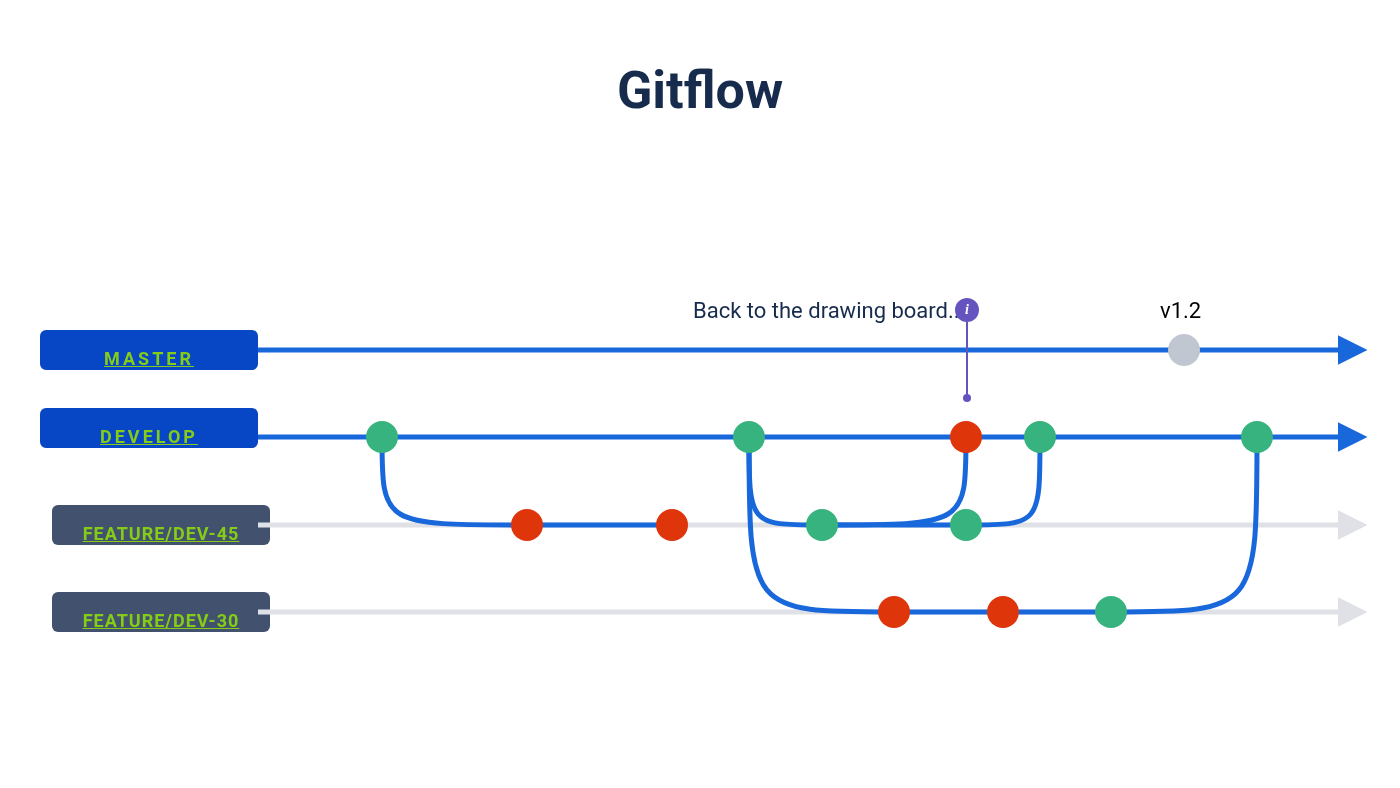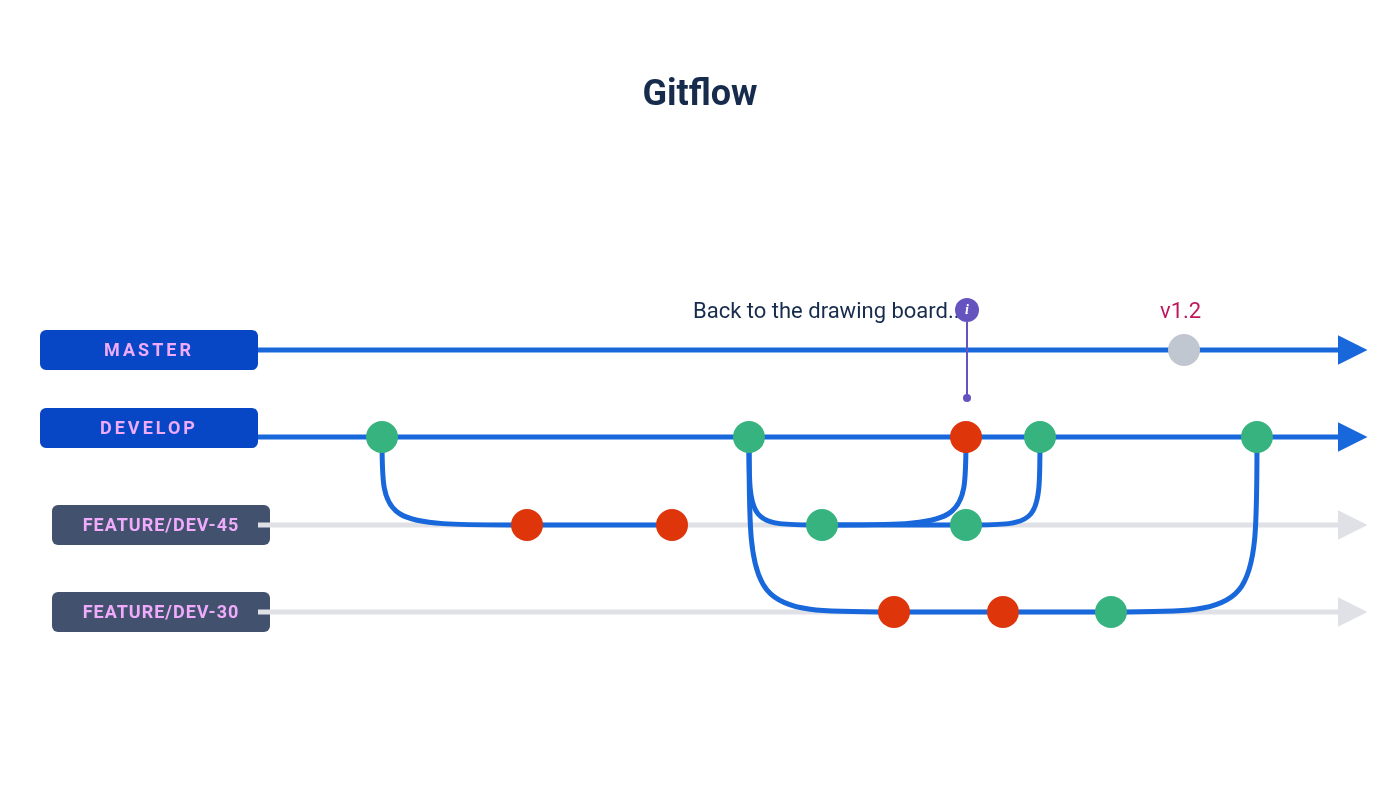--- a/index.html
+++ b/index.html
@@ -9,40 +9,41 @@
     background: #ffffff;
     font-family: -apple-system, BlinkMacSystemFont, "Segoe UI", Roboto, Helvetica, Arial, sans-serif;
     width: 1400px;
     height: 788px;
     position: relative;
     overflow: hidden;
   }
   .title {
     position: absolute;
     left: 0;
-    top: 72px;
+    top: 60px;
     width: 100%;
     text-align: center;
-    font-size: 36px;
+    font-size: 52px;
     font-weight: 700;
     color: #172B4D;
   }
   .branch-label {
     position: absolute;
     height: 40px;
     line-height: 40px;
     border-radius: 6px;
-    color: #f0abfc;
+    color: #84cc16;
     font-weight: 700;
     letter-spacing: 3px;
     font-size: 18px;
     text-align: center;
     min-width: 218px;
     left: 40px;
-    padding: 0 22px;
+    padding: 9px 22px;
+    text-decoration: underline;
   }
   .branch-label.primary {
     background: #0747C6;
   }
   .branch-label.secondary {
     background: #42526E;
     letter-spacing: 1px;
     margin-left: 12px;
   }
   svg.diagram {
@@ -51,21 +52,21 @@
     left: 0;
   }
   .annotation {
     position: absolute;
     font-size: 22px;
     color: #172B4D;
   }
   .version {
     position: absolute;
     font-size: 22px;
-    color: #be185d;
+    color: #000000;
   }
   .info-badge {
     position: absolute;
     width: 24px;
     height: 24px;
     border-radius: 50%;
     background: #6554C0;
     color: #fff;
     font-family: Georgia, serif;
     font-weight: bold;

